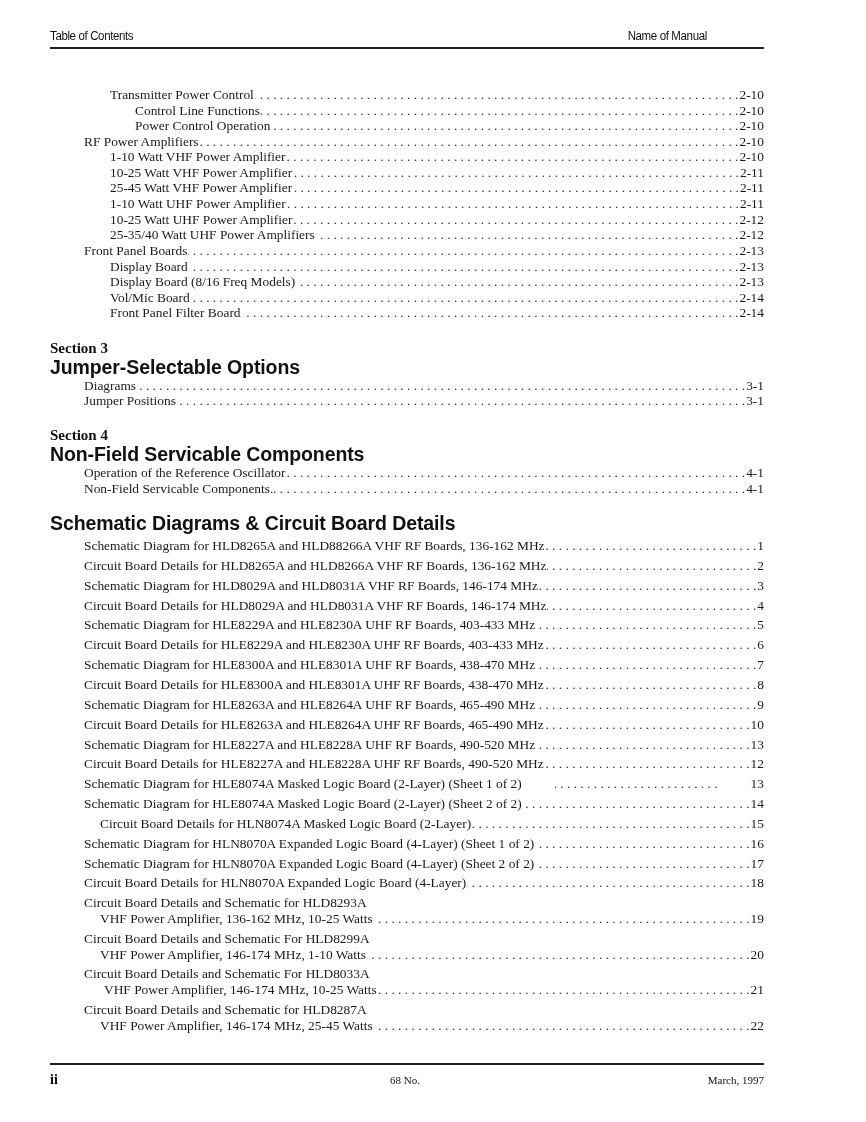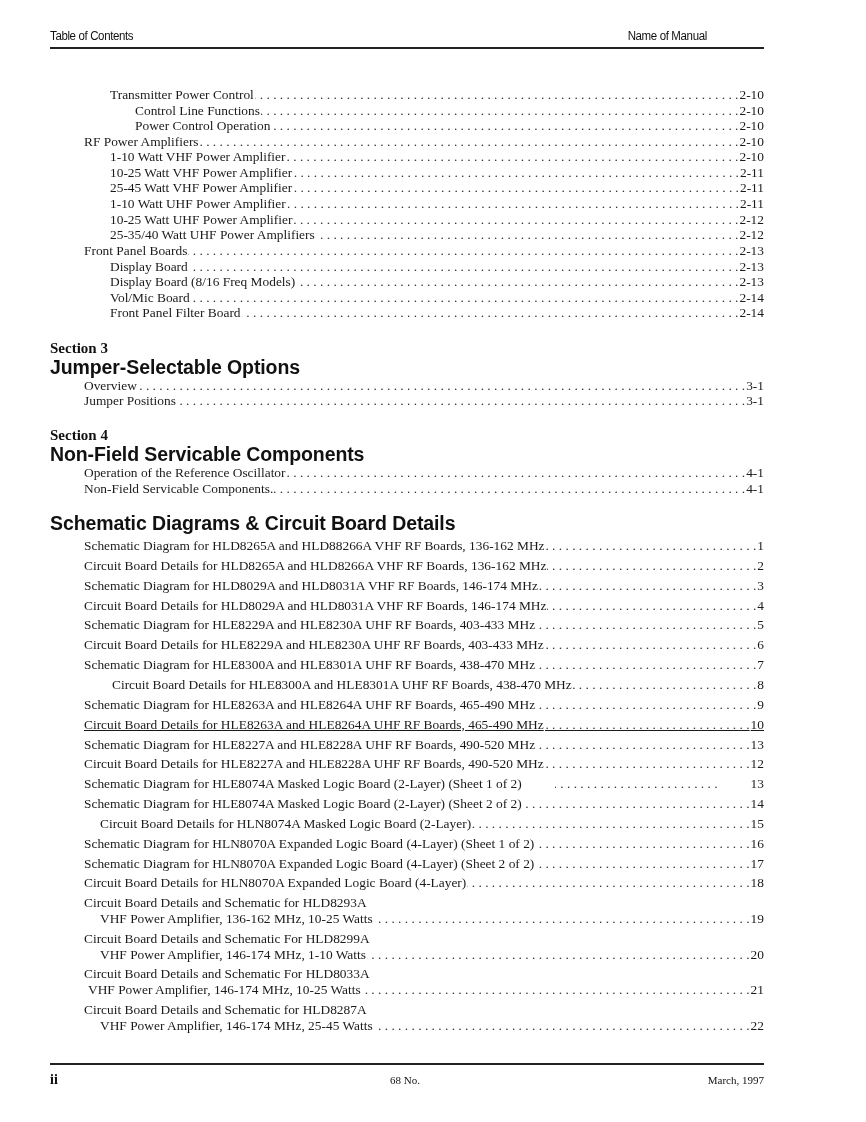--- a/index.html
+++ b/index.html
@@ -119,21 +119,21 @@
         <span class="t">Front Panel Filter Board</span>
         <span class="lead"></span>
         <span class="p">2-14</span>
       </div>
   </div>
 
   <div class="secnum" style="top:340px">Section  3</div>
   <div class="sectitle" style="top:356px">Jumper-Selectable Options</div>
   <div class="toc">
     <div class="row" style="left:84px;top:378px">
-        <span class="t">Overview</span>
+        <span class="t">Diagrams</span>
         <span class="lead"></span>
         <span class="p">3-1</span>
       </div>
     <div class="row" style="left:84px;top:393px">
         <span class="t">Jumper Positions</span>
         <span class="lead"></span>
         <span class="p">3-1</span>
       </div>
   </div>
 
@@ -182,31 +182,31 @@
       <div class="row" style="left: 84px; top: 637.25px; text-align: center;">
         <span class="t">Circuit Board Details for HLE8229A and HLE8230A UHF RF Boards, 403-433 MHz</span>
         <span class="lead"></span>
         <span class="p">6</span>
       </div>
       <div class="row" style="left: 84px; top: 657.1px;">
         <span class="t">Schematic Diagram for HLE8300A and HLE8301A UHF RF Boards, 438-470 MHz</span>
         <span class="lead"></span>
         <span class="p">7</span>
       </div>
-      <div class="row" style="left: 84px; top: 676.95px; margin-left: 28px;">
+      <div class="row" style="left: 84px; top: 676.95px;">
         <span class="t">Circuit Board Details for HLE8300A and HLE8301A UHF RF Boards, 438-470 MHz</span>
         <span class="lead"></span>
         <span class="p">8</span>
       </div>
       <div class="row" style="left: 84px; top: 696.8px;">
         <span class="t">Schematic Diagram for HLE8263A and HLE8264A UHF RF Boards, 465-490 MHz</span>
         <span class="lead"></span>
         <span class="p">9</span>
       </div>
-      <div class="row" style="left: 84px; top: 716.65px; text-decoration: underline;">
+      <div class="row" style="left: 84px; top: 716.65px;">
         <span class="t">Circuit Board Details for HLE8263A and HLE8264A UHF RF Boards, 465-490 MHz</span>
         <span class="lead"></span>
         <span class="p">10</span>
       </div>
       <div class="row" style="left: 84px; top: 736.5px;">
         <span class="t">Schematic Diagram for HLE8227A and HLE8228A UHF RF Boards, 490-520 MHz</span>
         <span class="lead"></span>
         <span class="p">13</span>
       </div>
       <div class="row" style="left: 84px; top: 756.35px;">
@@ -256,21 +256,21 @@
         <div class="l1">Circuit Board Details and Schematic For HLD8299A</div>
       </div>
       <div class="row" style="left: 100px; top: 946.5px;">
         <span class="t">VHF Power Amplifier, 146-174 MHz, 1-10 Watts</span>
         <span class="lead"></span>
         <span class="p">20</span>
       </div>
       <div class="two" style="left: 84px; top: 966px;">
         <div class="l1">Circuit Board Details and Schematic For HLD8033A</div>
       </div>
-      <div class="row" style="left: 88px; top: 982px;">
+      <div class="row" style="left: 104px; top: 982px;">
         <span class="t">VHF Power Amplifier, 146-174 MHz, 10-25 Watts</span>
         <span class="lead"></span>
         <span class="p">21</span>
       </div>
       <div class="two" style="left: 84px; top: 1001.5px;">
         <div class="l1">Circuit Board Details and Schematic for HLD8287A</div>
       </div>
       <div class="row" style="left: 100px; top: 1017.5px;">
         <span class="t">VHF Power Amplifier, 146-174 MHz, 25-45 Watts</span>
         <span class="lead"></span>

